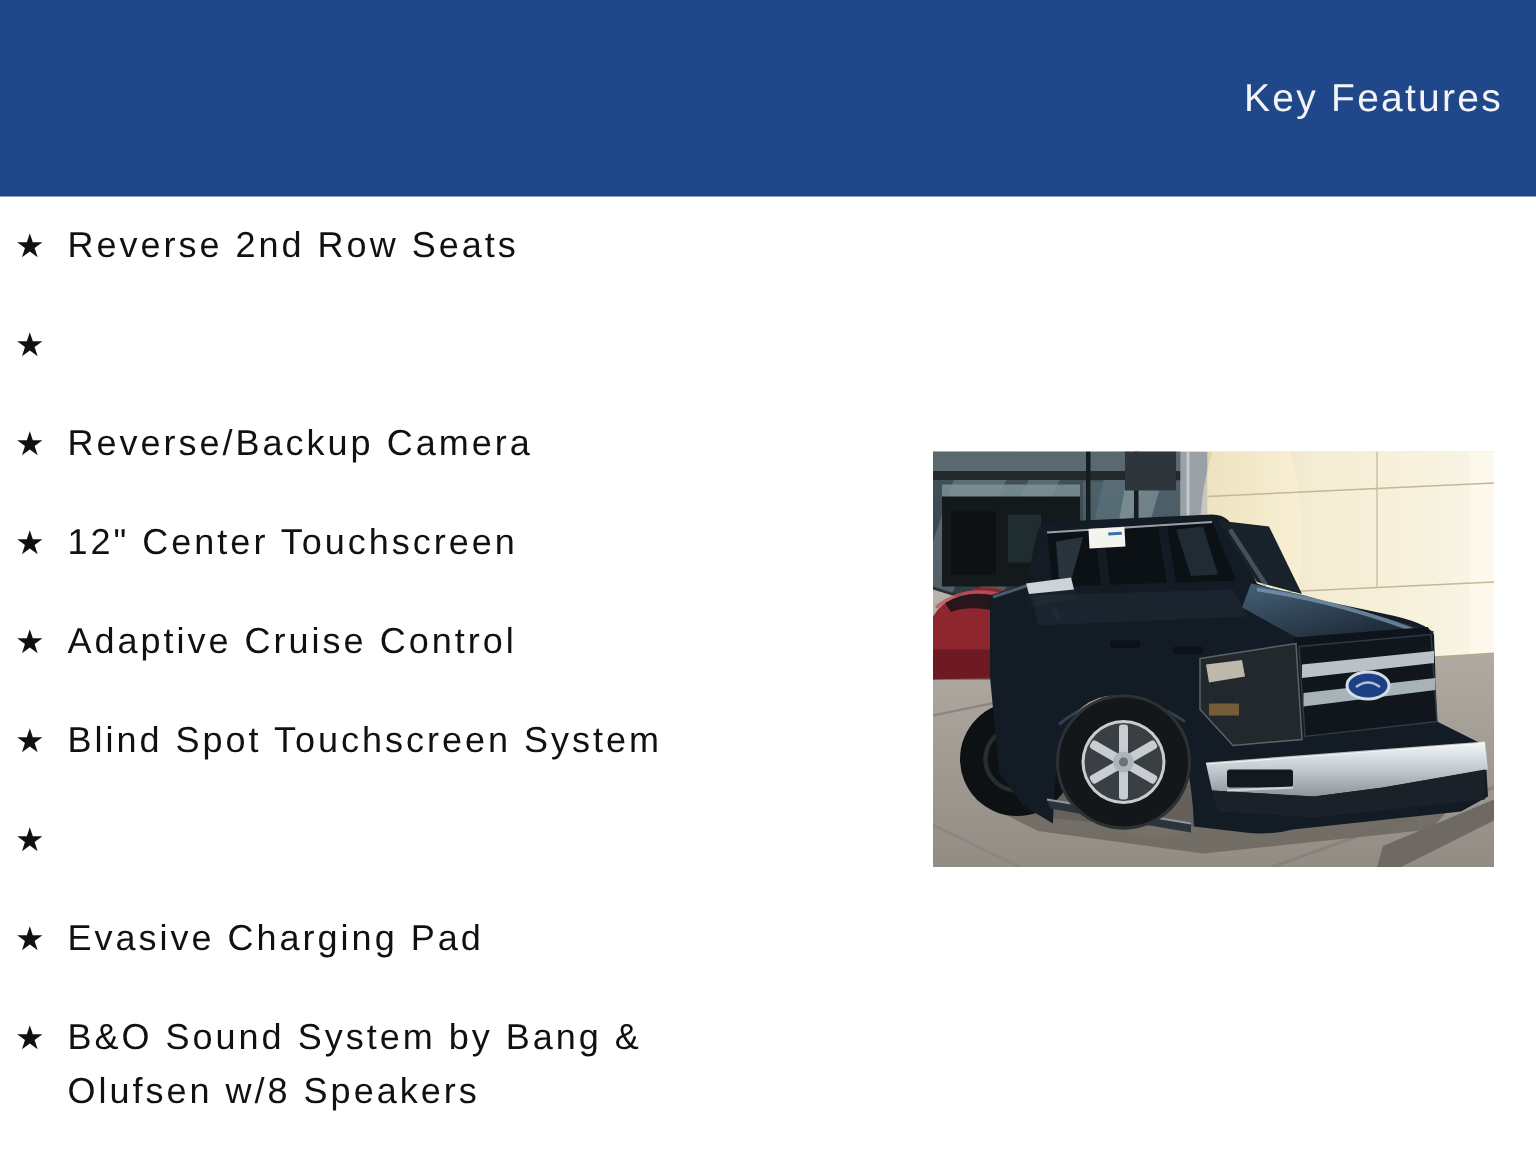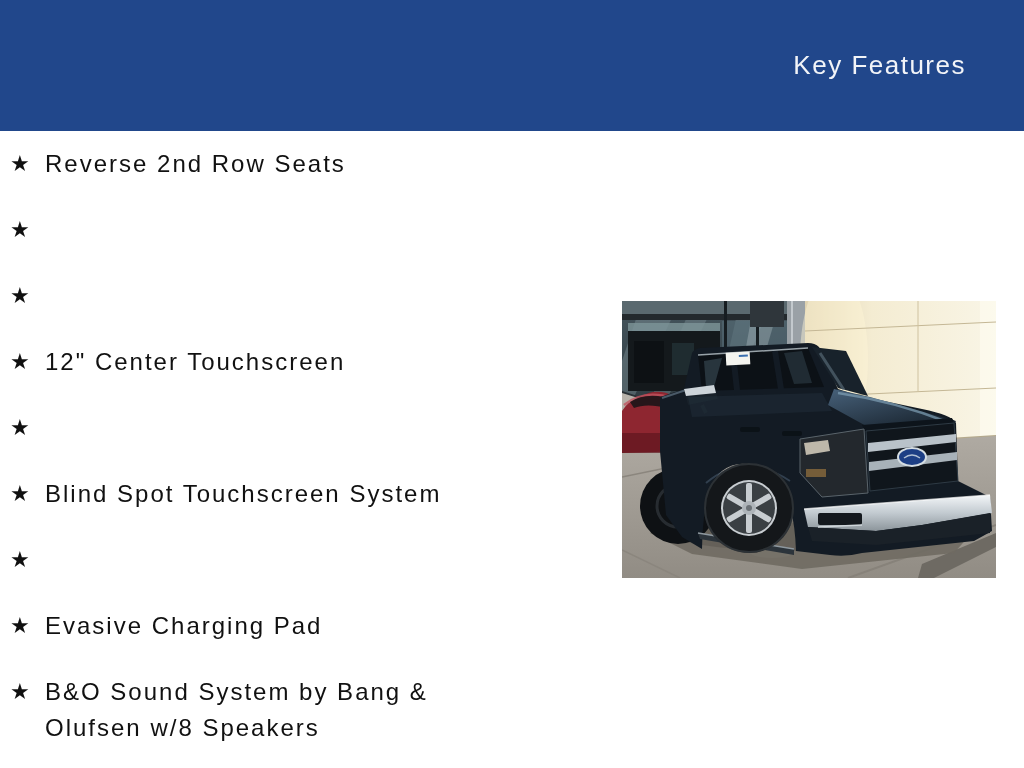--- a/index.html
+++ b/index.html
@@ -21,21 +21,21 @@
     position: absolute;
     top: 0;
     left: 0;
     width: 1024px;
     height: 131px;
     background: #21478b;
     box-sizing: border-box;
     display: flex;
     align-items: center;
     justify-content: flex-end;
-    padding-right: 58px;
+    padding-right: 22px;
   }
   .page-title {
     margin: 0;
     font-size: 26px;
     font-weight: 400;
     letter-spacing: 1.5px;
     color: #f2f4f8;
   }
   .features-list {
     position: absolute;
@@ -92,27 +92,29 @@
   <ul class="features-list" style="color: rgb(17, 17, 17);">
       <li class="feature-item">
       <span class="star">★</span>
       <span class="feature-text">Reverse 2nd Row Seats</span>
     </li>
       <li class="feature-item">
       <span class="star">★</span>
     </li>
       <li class="feature-item">
       <span class="star">★</span>
+      <span class="feature-text">Reverse/Backup Camera</span>
     </li>
       <li class="feature-item">
       <span class="star">★</span>
       <span class="feature-text">12" Center Touchscreen</span>
     </li>
       <li class="feature-item">
       <span class="star">★</span>
+      <span class="feature-text">Adaptive Cruise Control</span>
     </li>
       <li class="feature-item">
       <span class="star">★</span>
       <span class="feature-text">Blind Spot Touchscreen System</span>
     </li>
       <li class="feature-item">
       <span class="star">★</span>
     </li>
       <li class="feature-item">
       <span class="star">★</span>

